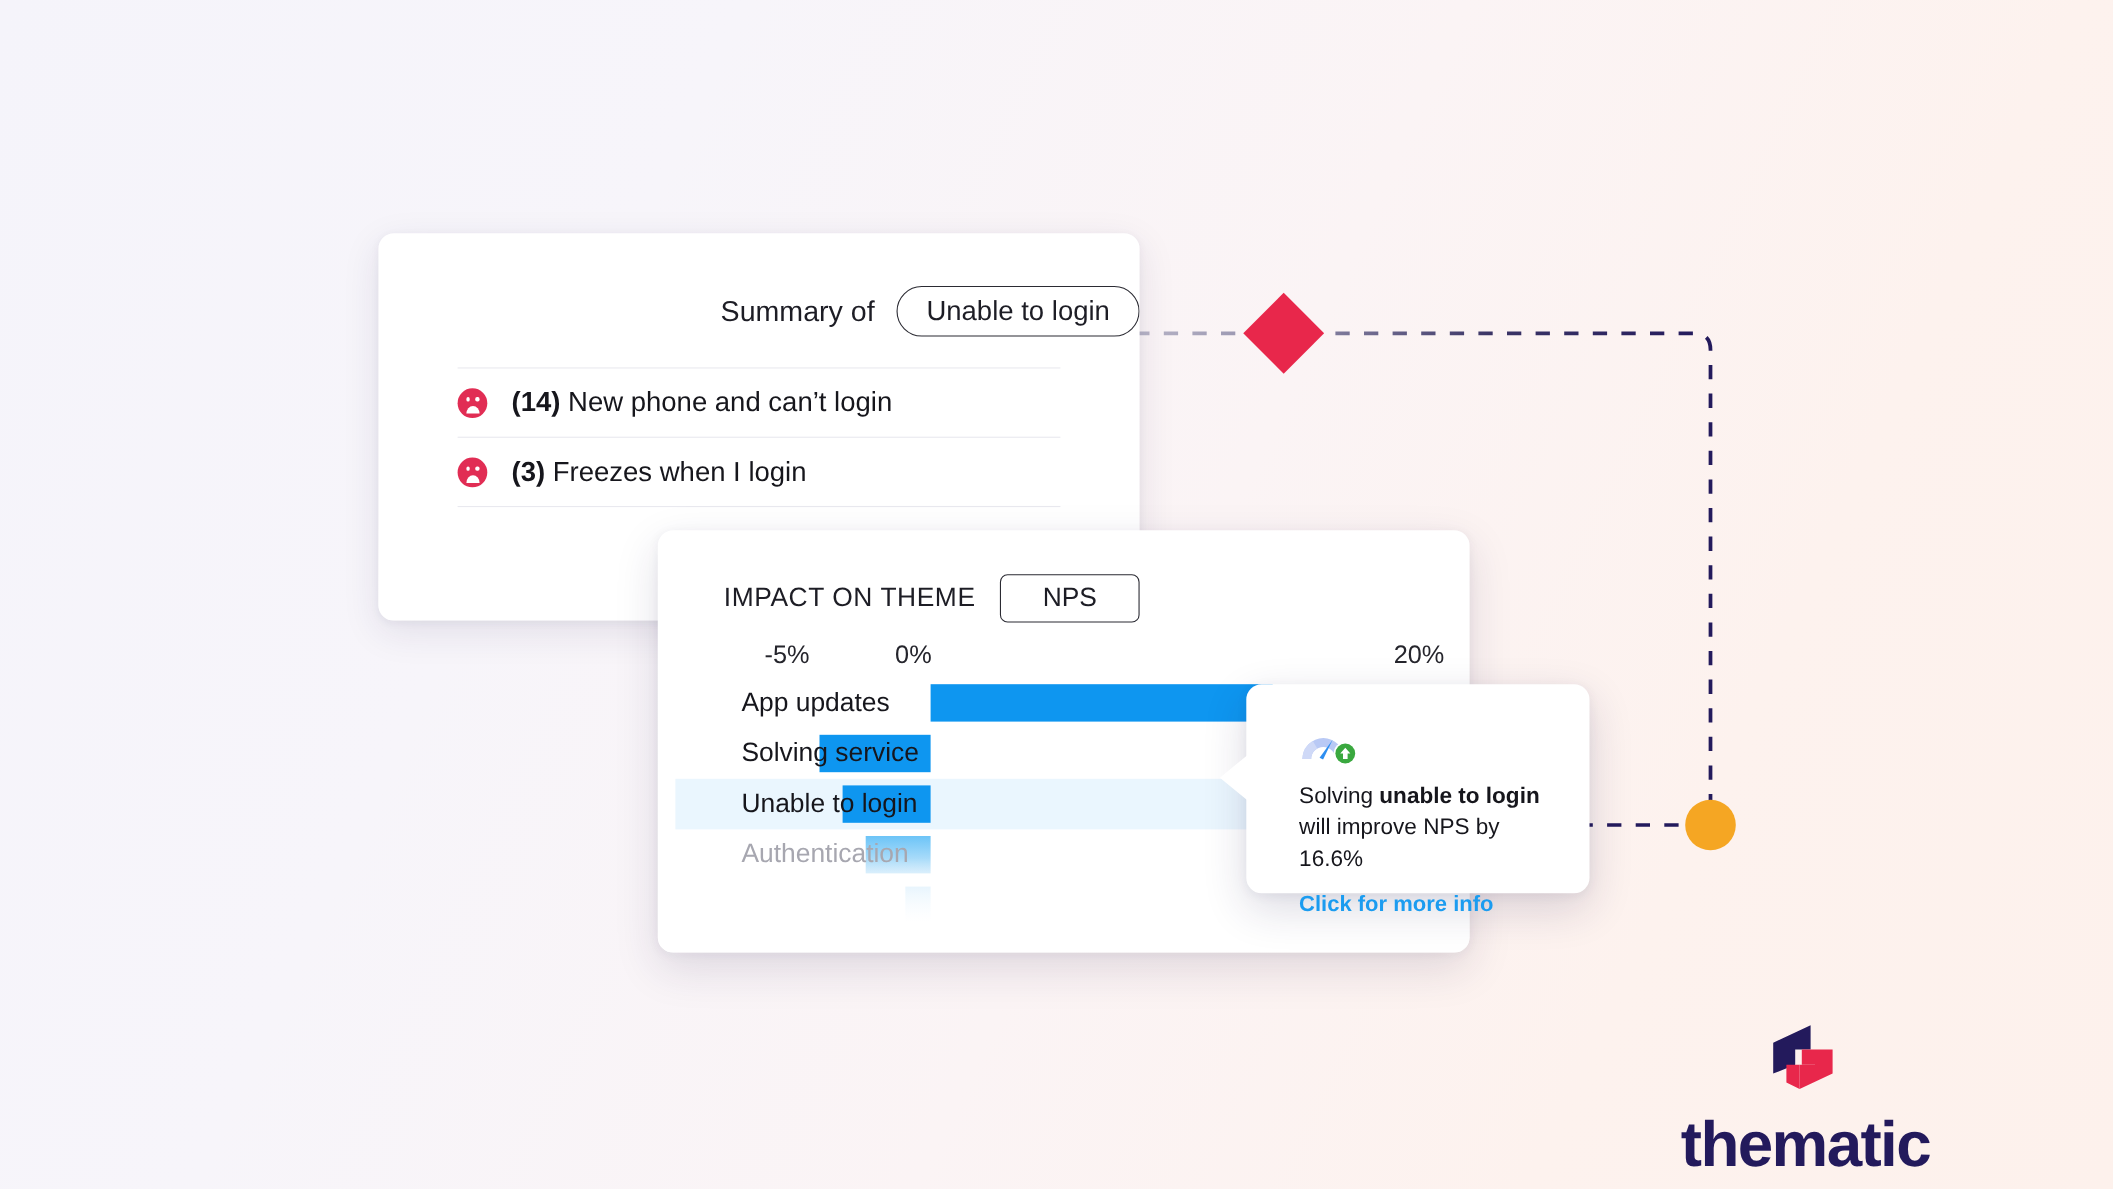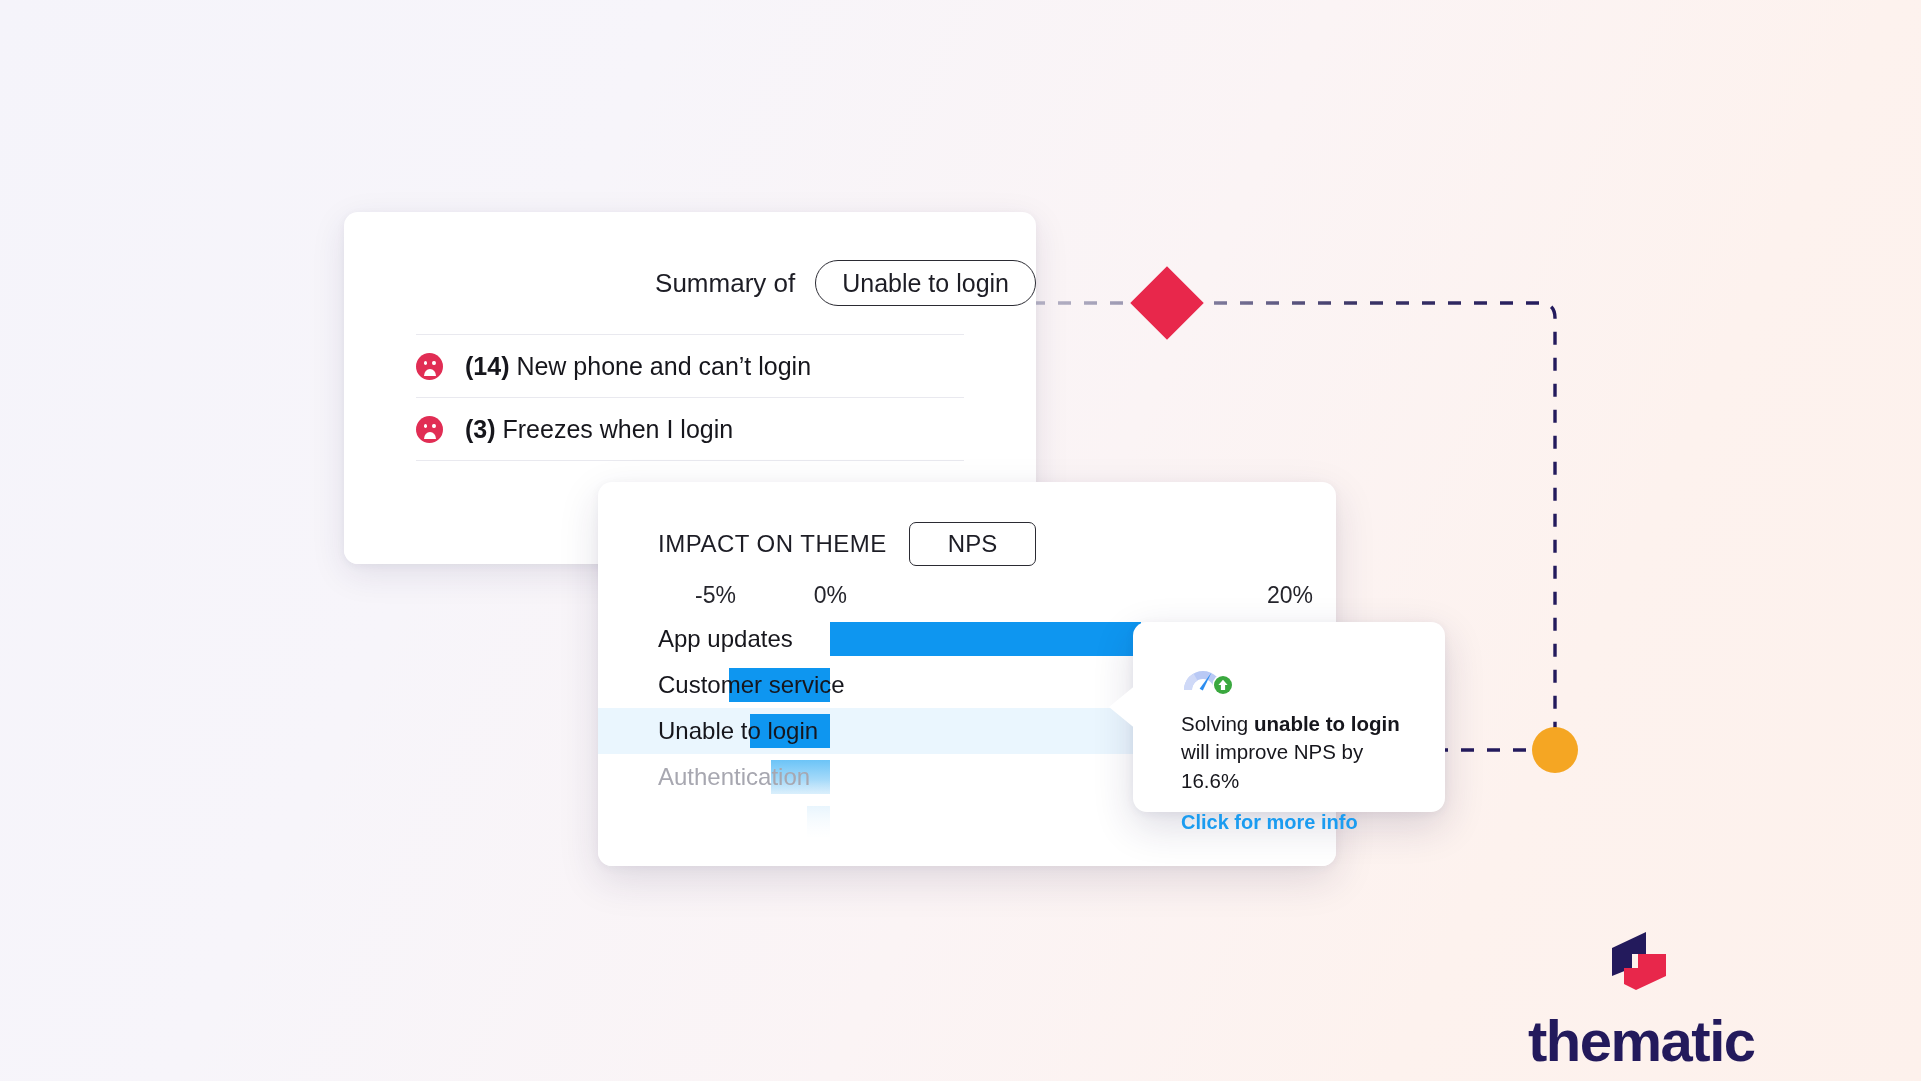--- a/index.html
+++ b/index.html
@@ -198,20 +198,21 @@
     white-space: nowrap;
   }
 
   #bars { position: relative; }
 
   .bar-row {
     position: relative;
     height: 46px;
     display: flex;
     align-items: center;
+    margin-left: 16px;
   }
   .bar-row.highlight { background: #eaf6fe; }
 
   .bar-label {
     position: absolute;
     left: 60px;
     font-size: 24px;
     color: #16161c;
     white-space: nowrap;
     z-index: 2;
@@ -361,21 +362,21 @@
         <span class="tick" style="left: 632.034px;">20%</span>
       </div>
     <div id="bars">
         <div class="bar-row">
           <span class="bar-label">App updates</span>
           <div class="bar-track">
             <div class="bar" style="left: 232.373px; width: 310.271px;"></div>
           </div>
         </div>
         <div class="bar-row">
-          <span class="bar-label">Customer service</span>
+          <span class="bar-label">Solving service</span>
           <div class="bar-track">
             <div class="bar" style="left: 131.247px; width: 101.125px;"></div>
           </div>
         </div>
         <div class="bar-row highlight">
           <span class="bar-label">Unable to login</span>
           <div class="bar-track">
             <div class="bar" style="left: 151.932px; width: 80.4407px;"></div>
           </div>
         </div>

